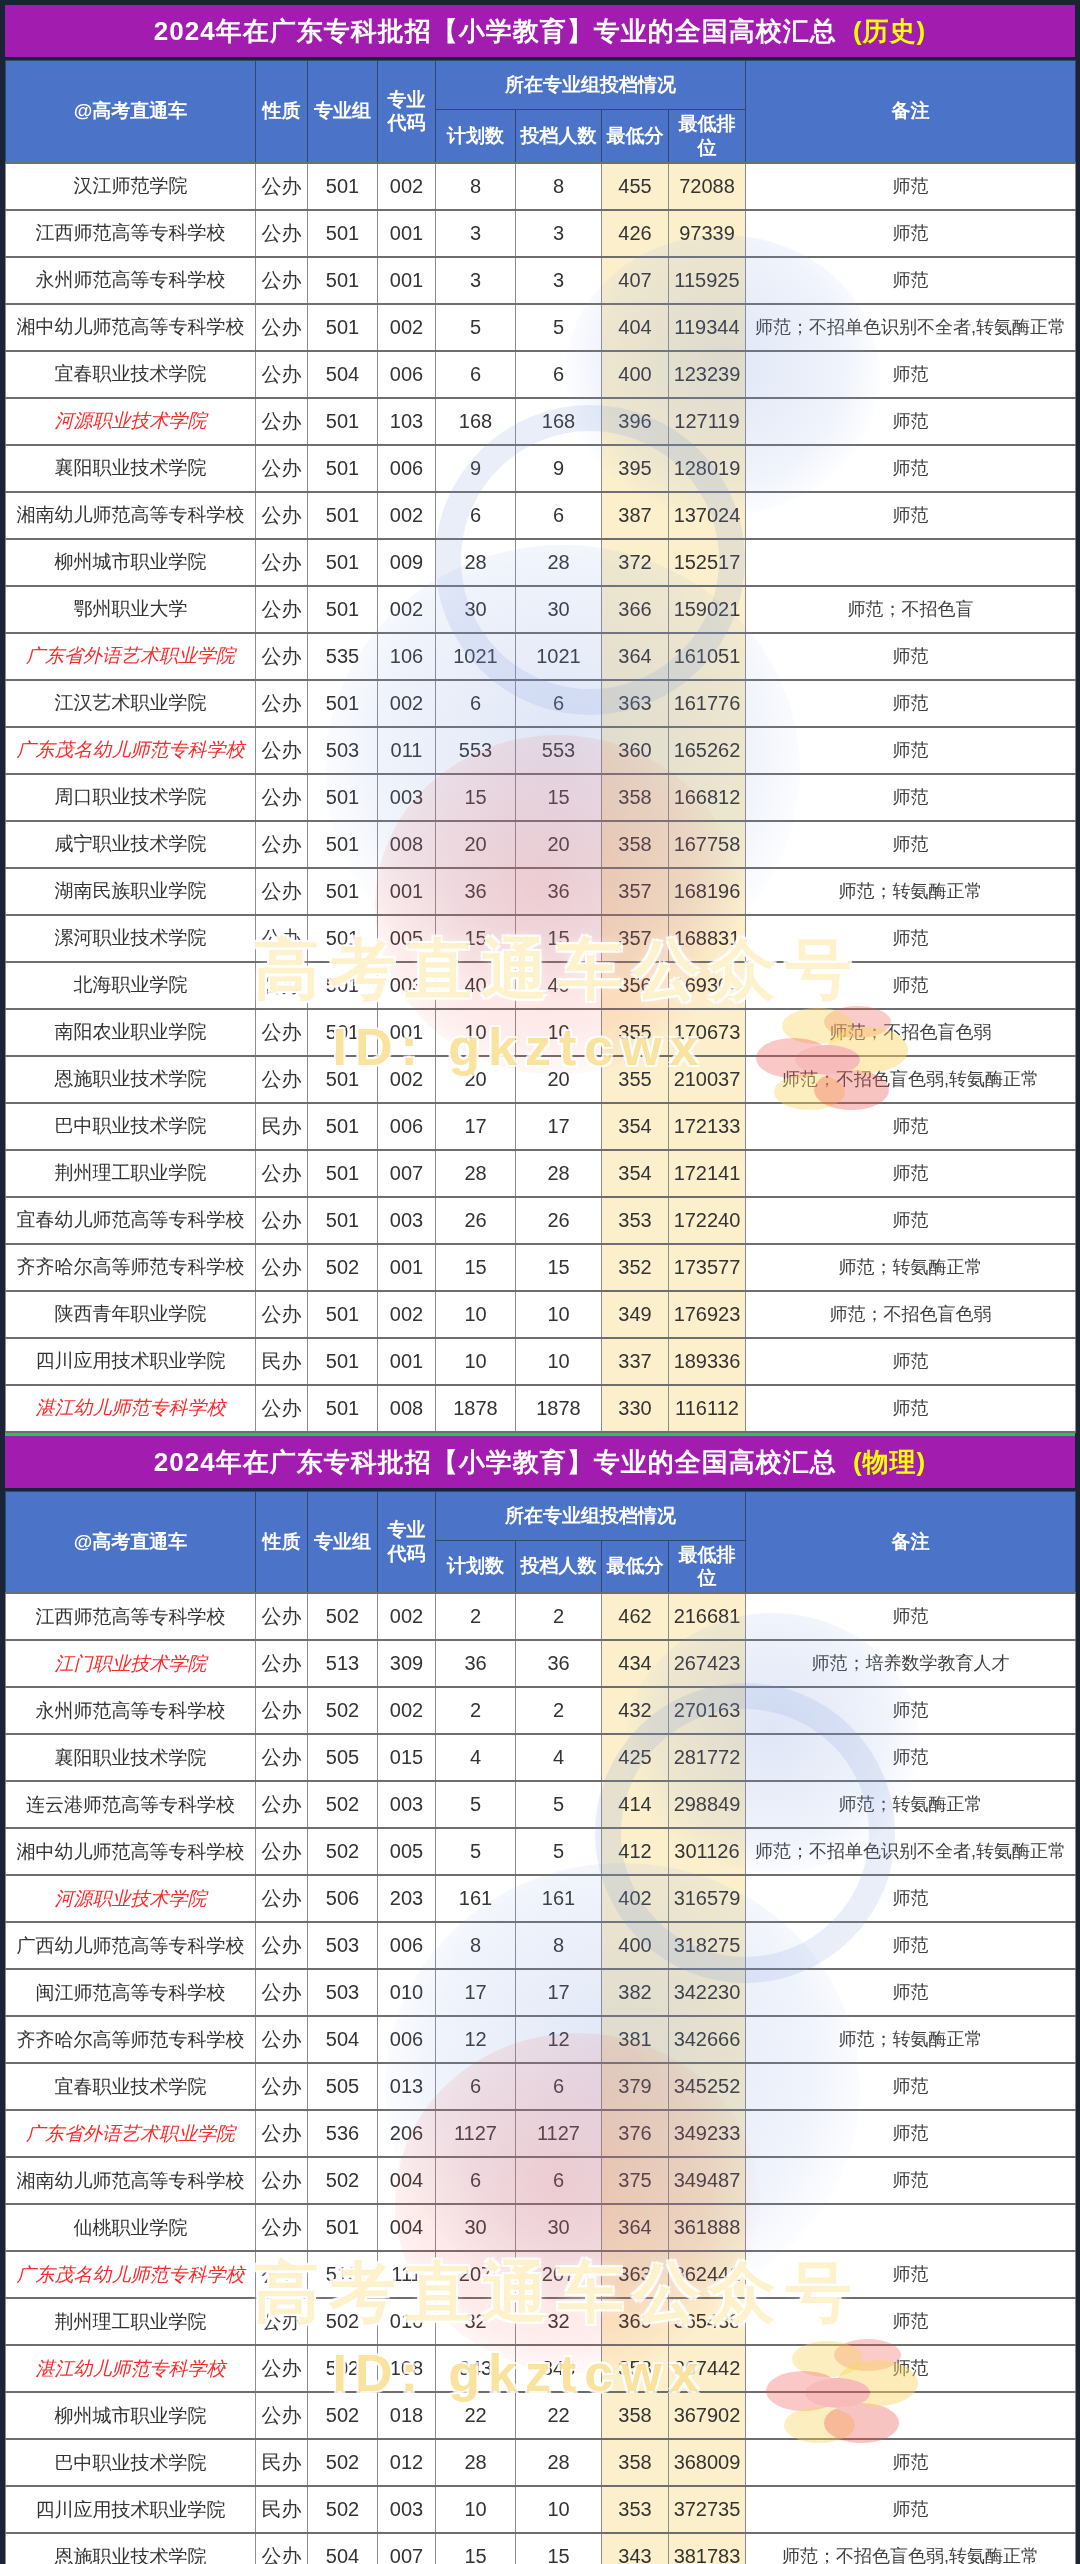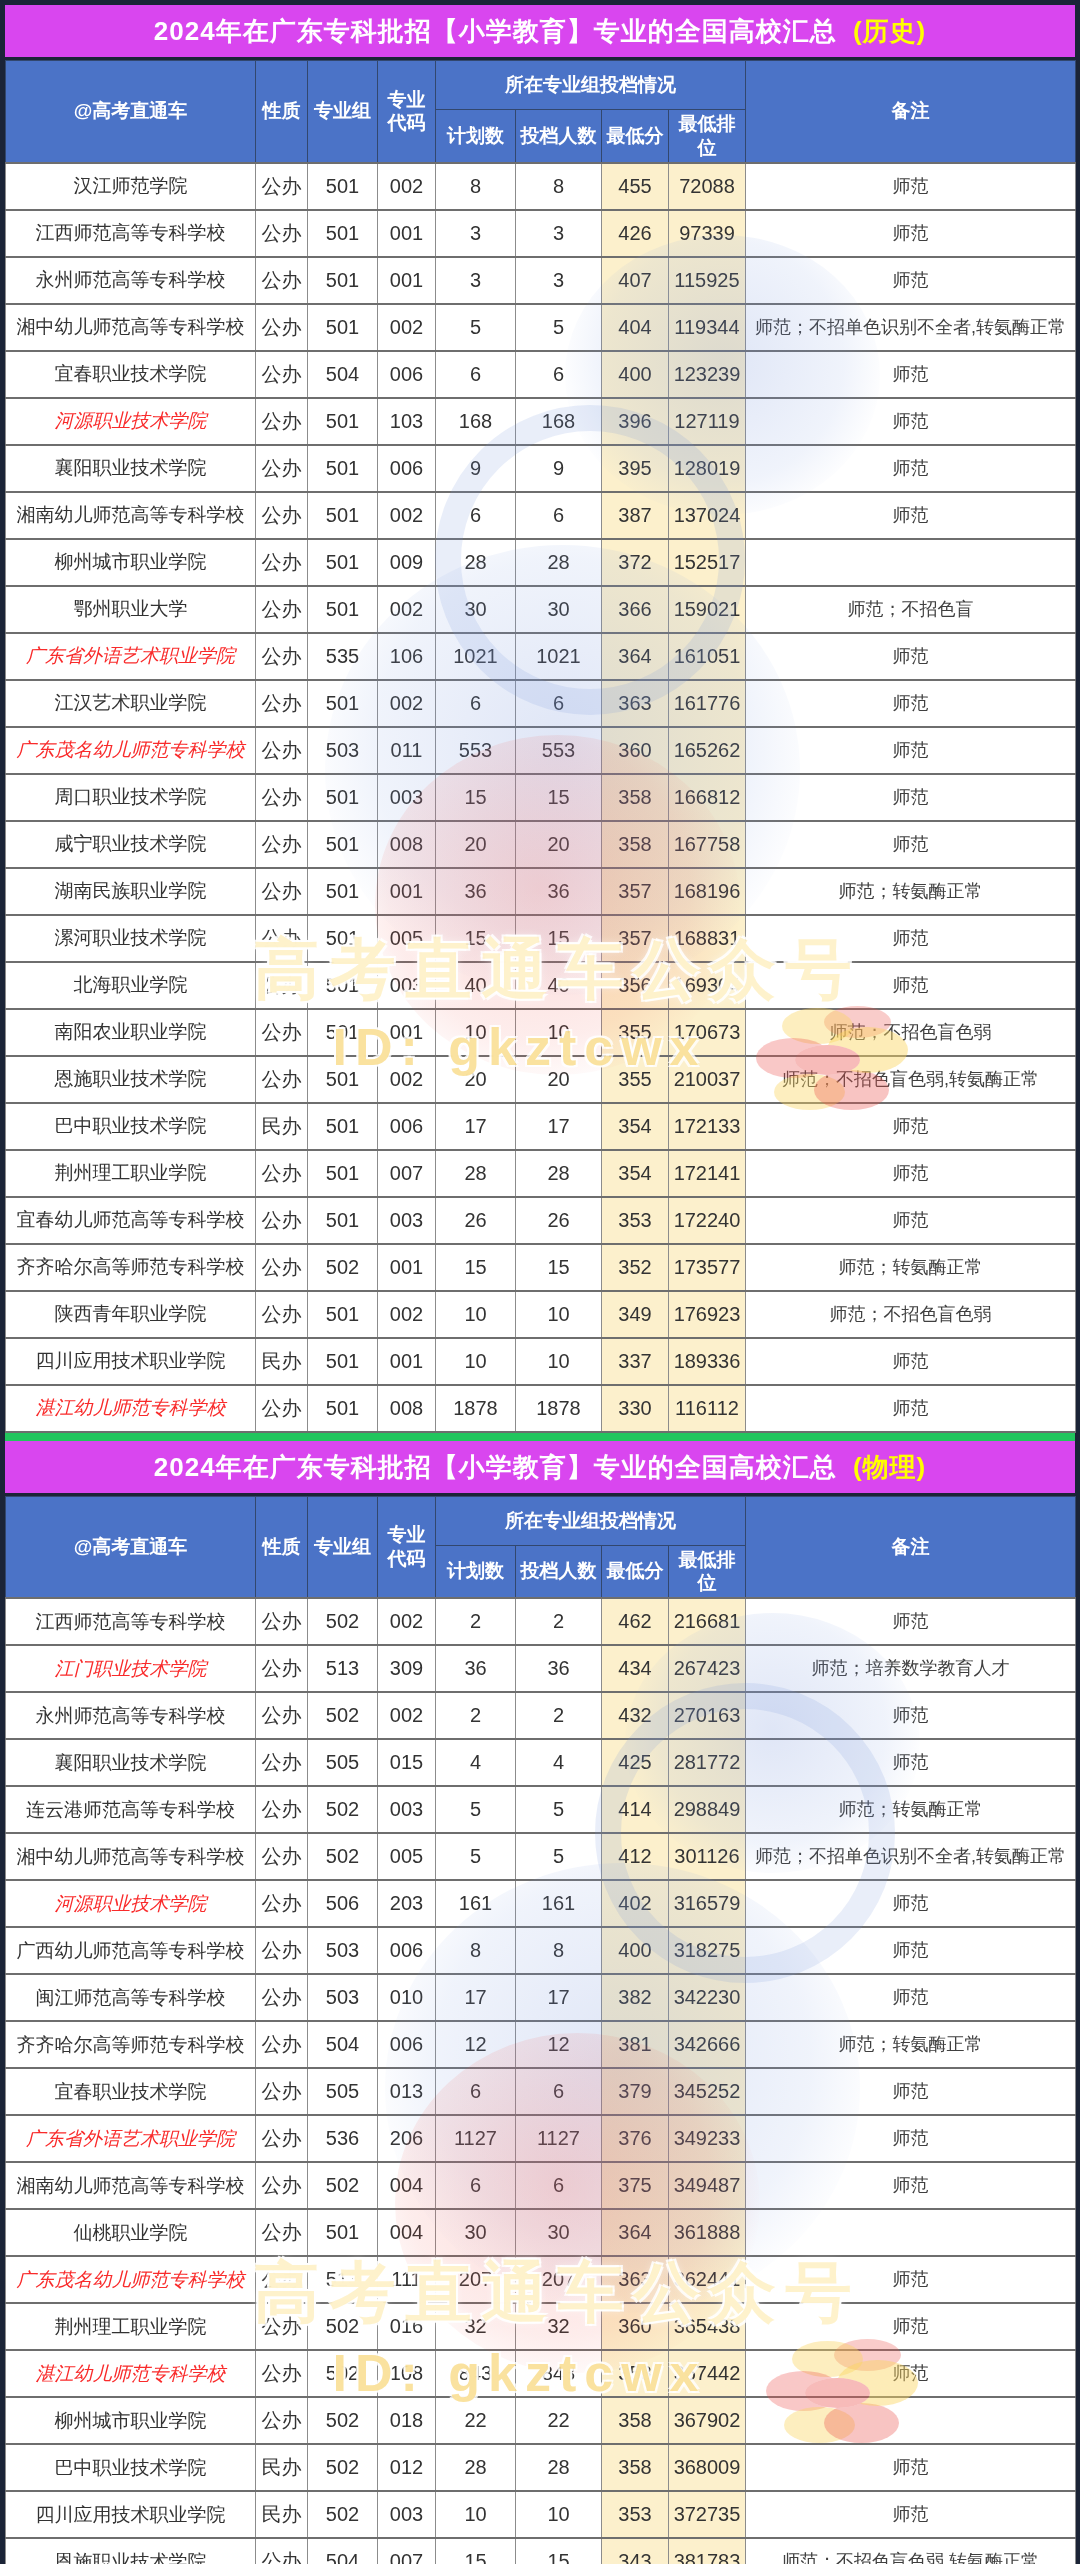--- a/index.html
+++ b/index.html
@@ -9,33 +9,33 @@
     -webkit-font-smoothing:antialiased;
   }
   .sheet{
     width:1080px;
     box-sizing:border-box;
     border:5px solid #1b2437;
     background:#ffffff;
   }
   section{position:relative;}
   .title-bar{
-    background:#d946ef;
+    background:#a21caf;
     color:#ffffff;
     font-size:26px;
     font-weight:bold;
     text-align:center;
     height:52px;
     line-height:52px;
     letter-spacing:1px;
     border-bottom:3px solid #1b2437;
     white-space:nowrap;
   }
   .title-bar .tag{color:#ffff00;margin-left:8px;}
-  section + section .title-bar{border-top:8px solid #22c55e;}
+  section + section .title-bar{border-top:3px solid #22c55e;}
   table{
     width:100%;
     border-collapse:collapse;
     table-layout:fixed;
     background:#ffffff;
   }
   col.c-school{width:250px;}
   col.c-nature{width:52px;}
   col.c-group{width:70px;}
   col.c-code{width:58px;}

